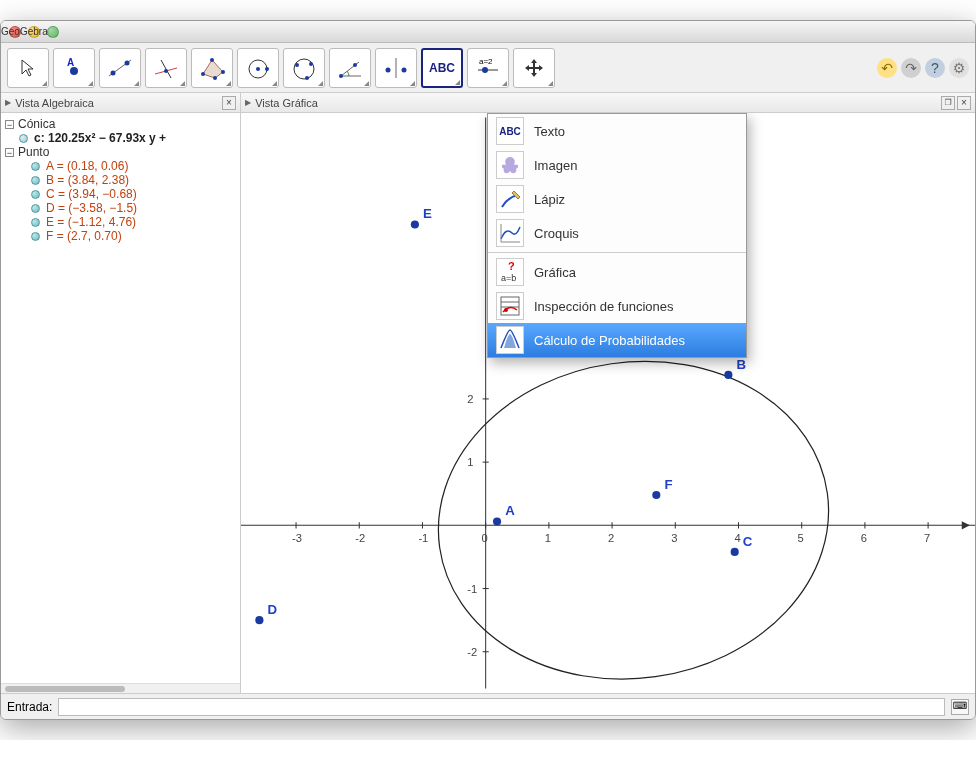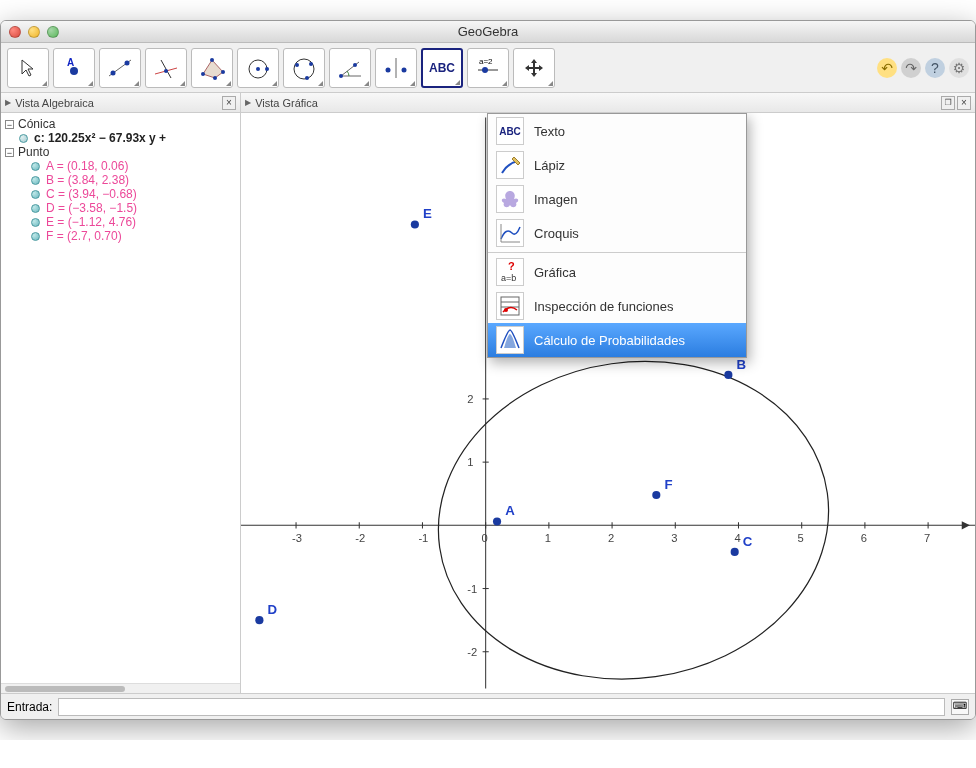--- a/index.html
+++ b/index.html
@@ -20,21 +20,21 @@
   background: linear-gradient(#f6f6f6, #d8d8d8);
   border-bottom: 1px solid #bbb;
   display: flex; align-items: center;
   position: relative;
 }
 .traffic { display: flex; gap: 7px; margin-left: 8px; }
 .tl { width: 12px; height: 12px; border-radius: 50%; border: 1px solid rgba(0,0,0,0.2); }
 .tl.red { background: radial-gradient(circle at 30% 30%, #ff8a80, #d94b3f); }
 .tl.yellow { background: radial-gradient(circle at 30% 30%, #ffe082, #f0b429); }
 .tl.green { background: radial-gradient(circle at 30% 30%, #a5d6a7, #5bb85b); }
-.titletext { position: absolute; left: 0; right: 0; text-align: center; font-size: 13px; color: #333; pointer-events: none; }
+.titletext { position: absolute; left: 0; right: 0; text-align: left; font-size: 10px; color: #333; pointer-events: none; }
 
 .toolbar {
   height: 50px;
   background: #f0f0f0;
   border-bottom: 1px solid #ccc;
   display: flex; align-items: center; gap: 4px;
   padding: 4px 6px;
   position: relative;
 }
 .tool {
@@ -76,21 +76,21 @@
 }
 .panel-header .tri { font-size: 8px; color: #666; }
 .panel-header .close { margin-left: auto; width: 14px; height: 14px; border: 1px solid #aaa; text-align: center; line-height: 12px; font-size: 10px; background: #f0f0f0; cursor: pointer; }
 .panel-body { flex: 1; overflow: auto; background: #fff; padding: 4px; font-size: 12px; }
 
 .tree-cat { display: flex; align-items: center; gap: 4px; color: #333; }
 .tree-cat .exp { width: 9px; height: 9px; border: 1px solid #888; font-size: 9px; line-height: 8px; text-align: center; cursor: pointer; }
 .tree-item { display: flex; align-items: center; gap: 6px; margin-left: 26px; }
 .tree-item .dot { width: 9px; height: 9px; border-radius: 50%; background: radial-gradient(circle at 30% 30%, #c0e8e8, #6bb8c0); border: 1px solid #4a9aa0; flex-shrink: 0; cursor: pointer; }
 .tree-item .dot.conic { background: radial-gradient(circle at 30% 30%, #e0f0f0, #a0c8d0); }
-.tree-item .lbl { color: #ec4899; cursor: pointer; }
+.tree-item .lbl { color: #c2410c; cursor: pointer; }
 .tree-formula { font-weight: bold; margin-left: 26px; color: #222; white-space: nowrap; }
 
 .scrollbar-h { height: 10px; background: #f0f0f0; border-top: 1px solid #ddd; position: relative; }
 .scrollbar-thumb { position: absolute; left: 4px; top: 2px; width: 120px; height: 6px; background: #bbb; border-radius: 3px; cursor: pointer; }
 
 .panel-right { flex: 1; border-right: none; position: relative; }
 .graph-area { flex: 1; position: relative; background: #fff; overflow: hidden; }
 svg.graph { width: 100%; height: 100%; }
 .pt { fill: #1a3aa0; }
 .pt-label { font-size: 13px; fill: #2040c8; font-weight: bold; }
@@ -367,33 +367,33 @@
           <div id="dd1">
               <div class="dd-item">
                 <span class="dd-icon">
                   <span style="color:#1a237e;font-weight:bold;font-size:10px">ABC</span>
                 </span>
                 <span>Texto</span>
               </div>
               <div class="dd-item">
                 <span class="dd-icon">
                   <svg width="24" height="24">
+                    <path d="M12 4 C16 4 18 8 16 12 C20 10 22 14 18 16 C20 20 14 22 12 18 C10 22 4 20 6 16 C2 14 4 10 8 12 C6 8 8 4 12 4" fill="#b8a8e0"></path>
+                  </svg>
+                </span>
+                <span>Imagen</span>
+              </div>
+              <div class="dd-item">
+                <span class="dd-icon">
+                  <svg width="24" height="24">
                     <path d="M4 20 Q10 10 20 8" stroke="#2050c0" fill="none" stroke-width="2"></path>
                     <path d="M16 4 L22 10 L20 12 L14 6 Z" fill="#e0c060" stroke="#a08030"></path>
                   </svg>
                 </span>
                 <span>Lápiz</span>
-              </div>
-              <div class="dd-item">
-                <span class="dd-icon">
-                  <svg width="24" height="24">
-                    <path d="M12 4 C16 4 18 8 16 12 C20 10 22 14 18 16 C20 20 14 22 12 18 C10 22 4 20 6 16 C2 14 4 10 8 12 C6 8 8 4 12 4" fill="#b8a8e0"></path>
-                  </svg>
-                </span>
-                <span>Imagen</span>
               </div>
               <div class="dd-item">
                 <span class="dd-icon">
                   <svg width="24" height="24">
                     <path d="M3 18 Q8 6 14 12 Q18 16 22 6" stroke="#2050c0" fill="none" stroke-width="1.5"></path>
                     <line x1="3" y1="21" x2="22" y2="21" stroke="#888"></line>
                     <line x1="3" y1="3" x2="3" y2="21" stroke="#888"></line>
                   </svg>
                 </span>
                 <span>Croquis</span>

